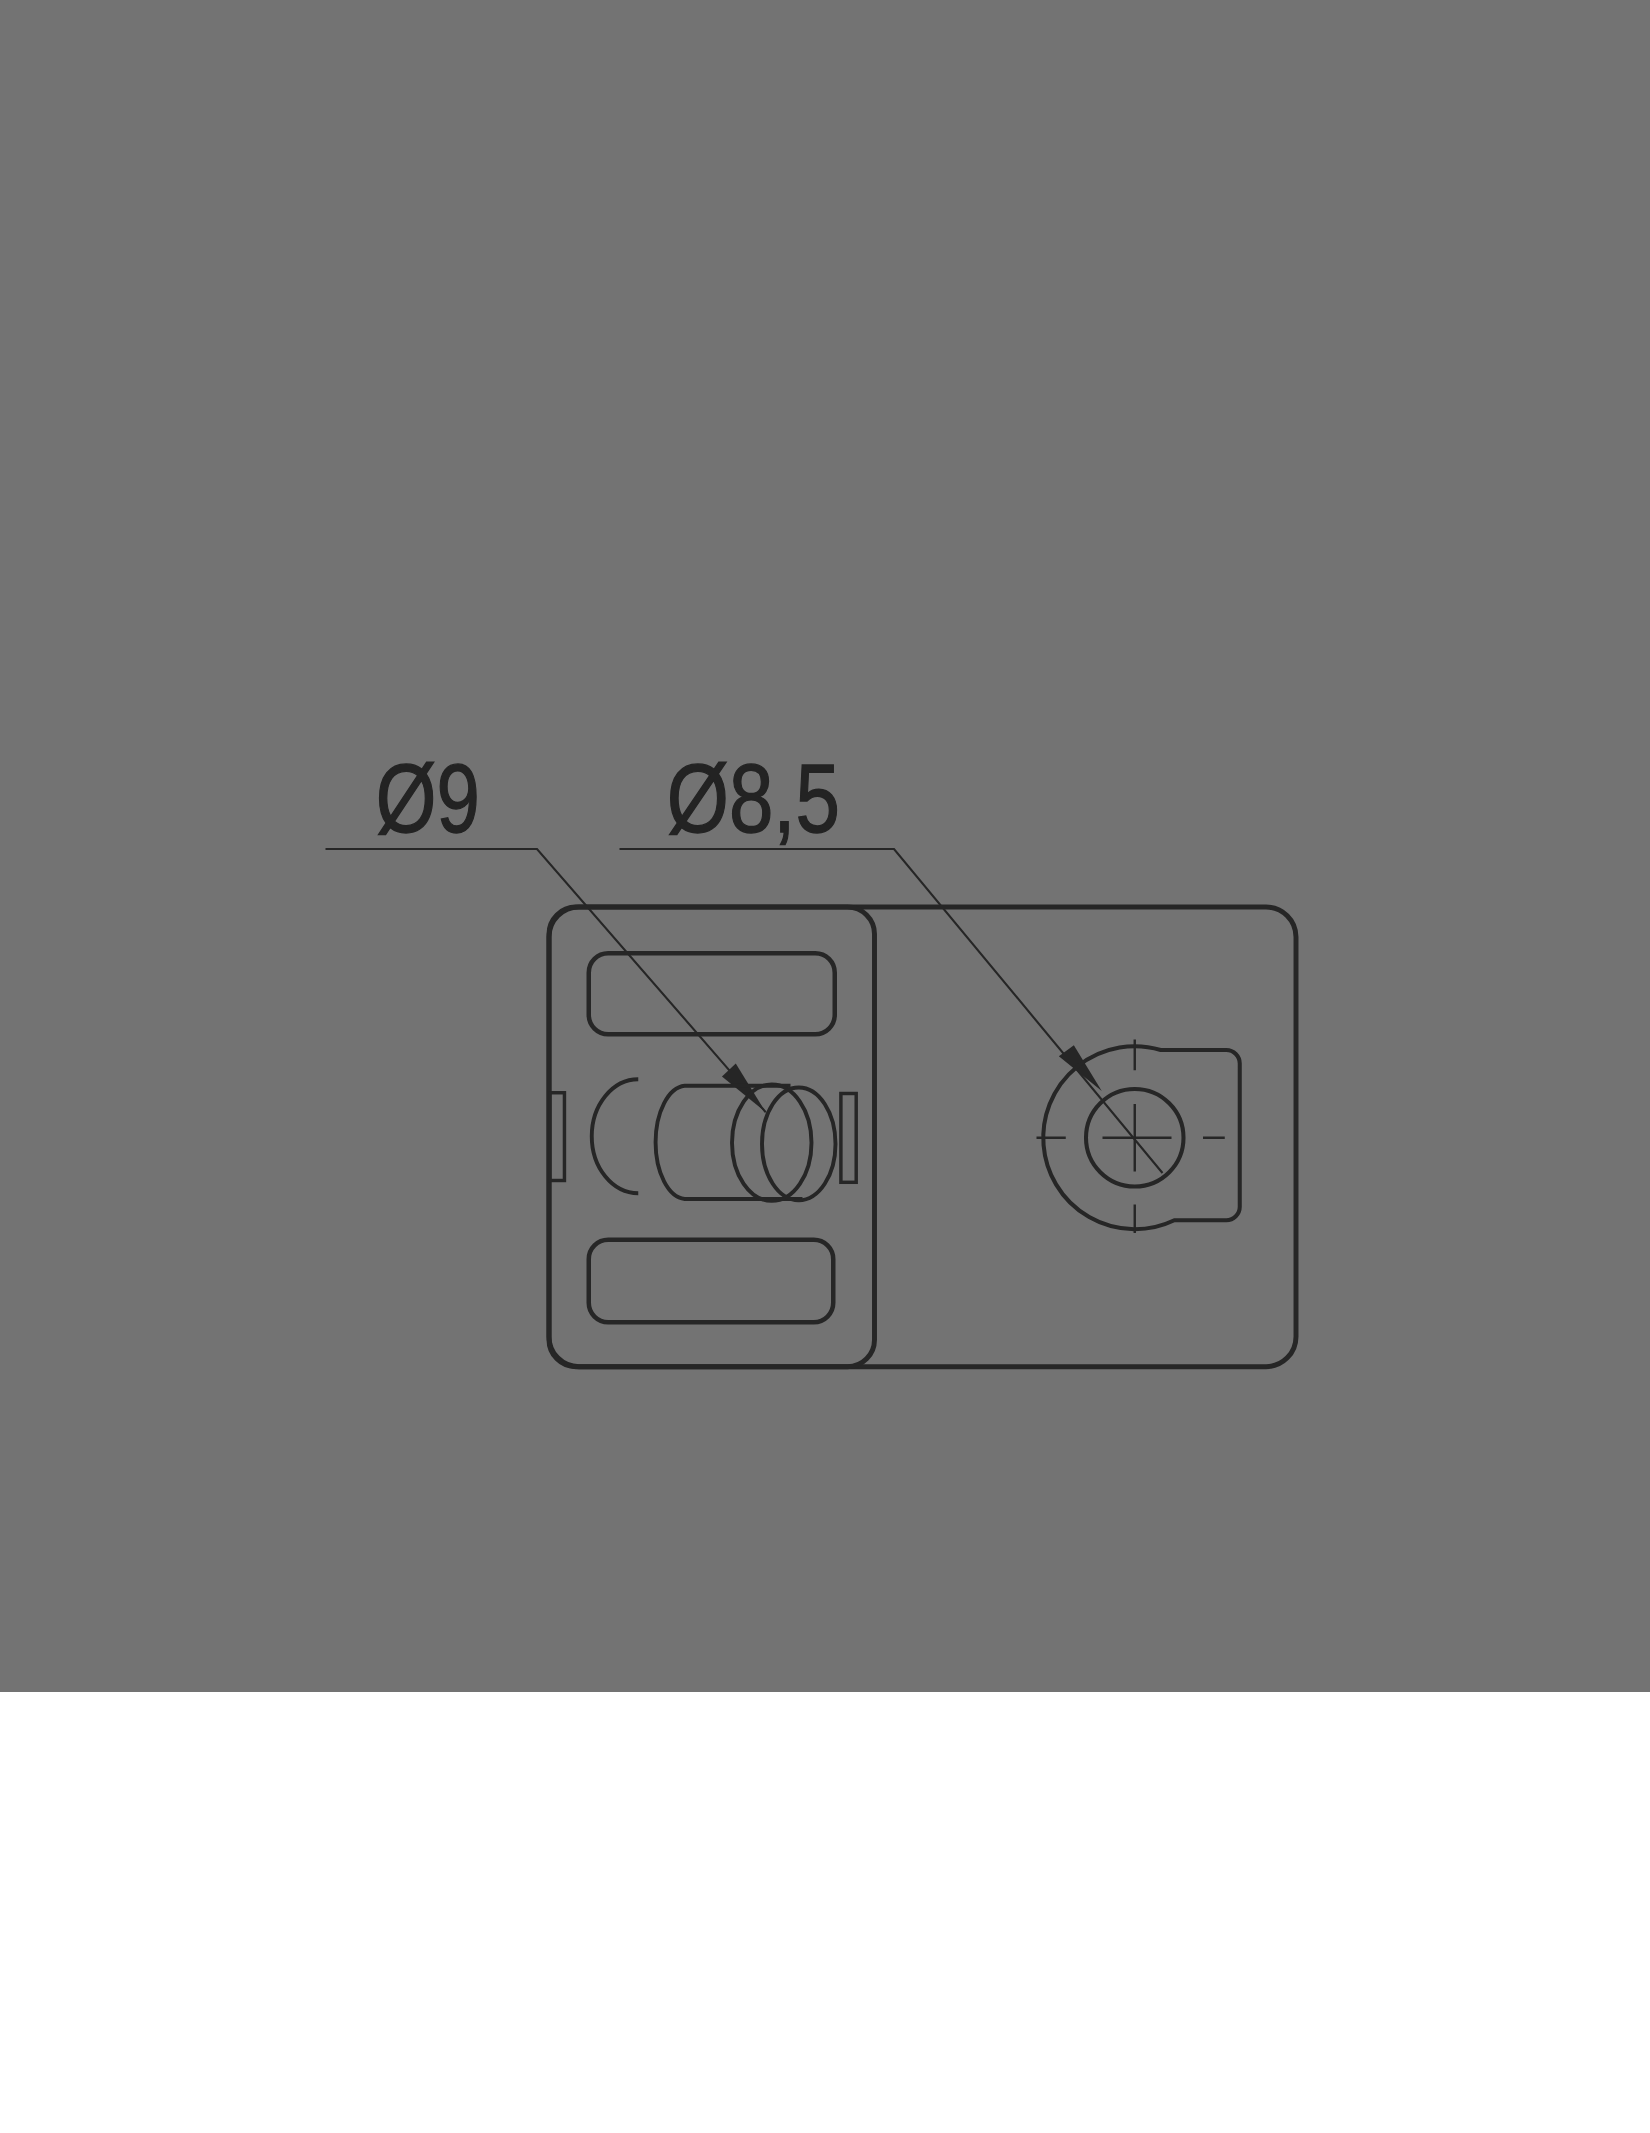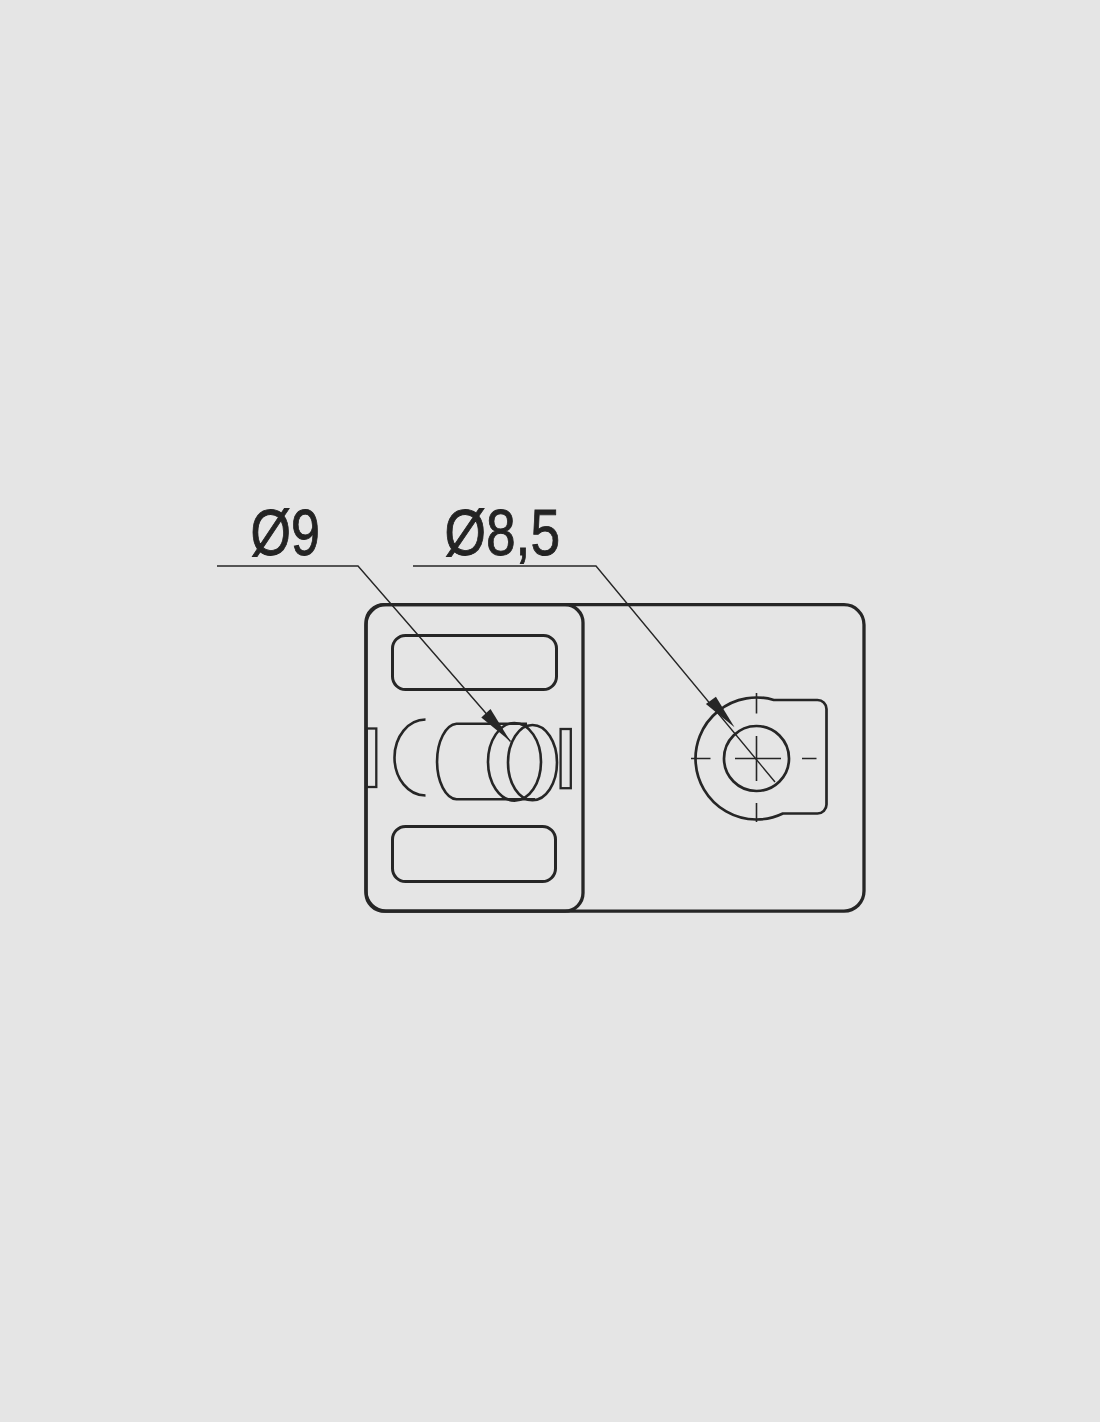--- a/index.html
+++ b/index.html
@@ -1,16 +1,16 @@
 <!DOCTYPE html>
 <html><head>
 <meta charset="utf-8">
 <style>
   html,body{margin:0;padding:0;background:#ffffff;}
-  .page{width:1100px;height:1422px;position:relative;background:#e5e5e5;overflow:hidden;}
+  .page{width:1100px;height:1128px;position:relative;background:#737373;overflow:hidden;}
   svg{position:absolute;left:0;top:0;}
   text{font-family:"Liberation Sans",sans-serif;fill:#232323;}
 </style>
 </head>
 <body>
 <div class="page">
 <svg width="1100" height="1422" viewBox="0 0 1100 1422">
 <g fill="none" stroke="#262626">
 
 <text transform="translate(250.5,554.5) scale(0.80,1)" font-size="65" stroke="#232323" stroke-width="0.9">Ø9</text>

